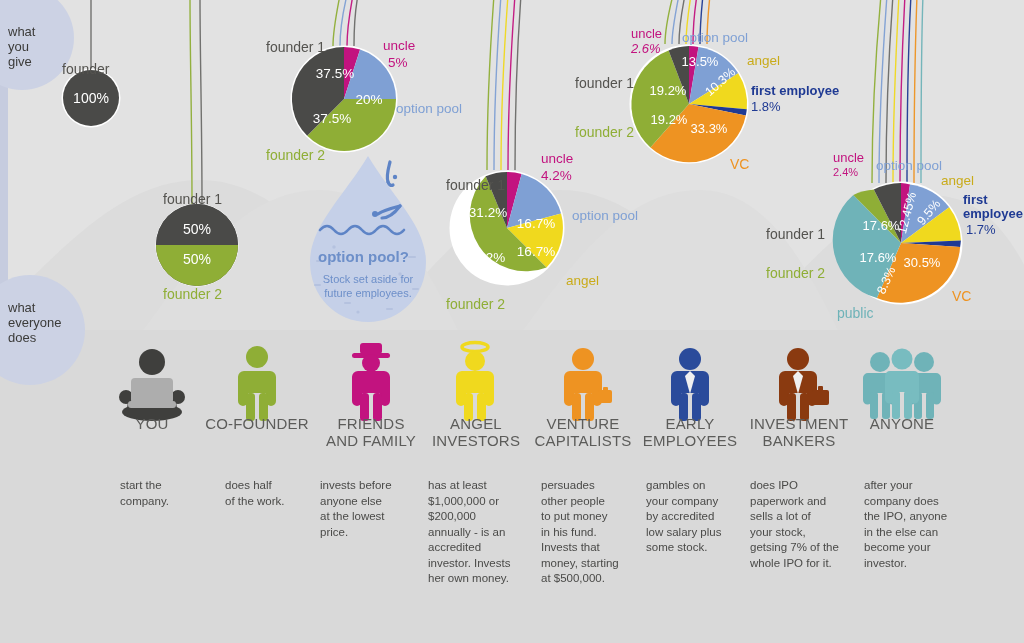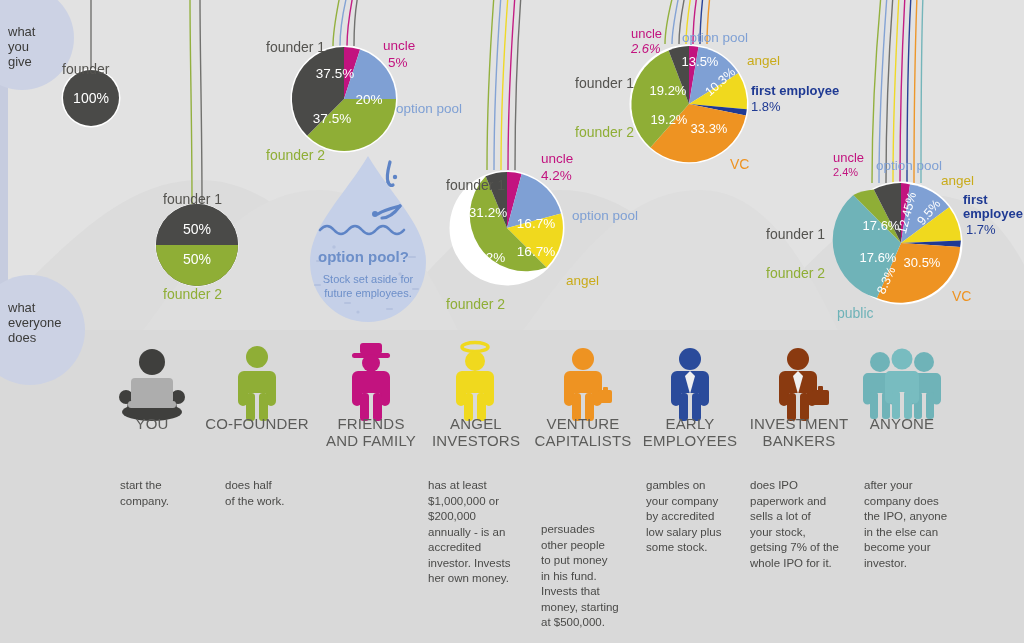--- a/index.html
+++ b/index.html
@@ -379,30 +379,36 @@
   </div>
 
   <div class="persona-desc" style="left:120px;top:478px;width:90px;">
     <div>start the</div>
     <div>company.</div>
   </div>
   <div class="persona-desc" style="left:225px;top:478px;width:92px;">
     <div>does half</div>
     <div>of the work.</div>
   </div>
+  <div class="persona-desc" style="left:320px;top:478px;width:100px;">
+    <div>invests before</div>
+    <div>anyone else</div>
+    <div>at the lowest</div>
+    <div>price.</div>
+  </div>
   <div class="persona-desc" style="left:428px;top:478px;width:106px;">
     <div>has at least</div>
     <div>$1,000,000 or</div>
     <div>$200,000</div>
     <div>annually - is an</div>
     <div>accredited</div>
     <div>investor. Invests</div>
     <div>her own money.</div>
   </div>
-  <div class="persona-desc" style="left:541px;top:478px;width:106px;margin-top:44px;">
+  <div class="persona-desc" style="left:541px;top:478px;width:106px;">
     <div>persuades</div>
     <div>other people</div>
     <div>to put money</div>
     <div>in his fund.</div>
     <div>Invests that</div>
     <div>money, starting</div>
     <div>at $500,000.</div>
   </div>
   <div class="persona-desc" style="left:646px;top:478px;width:104px;">
     <div>gambles on</div>

